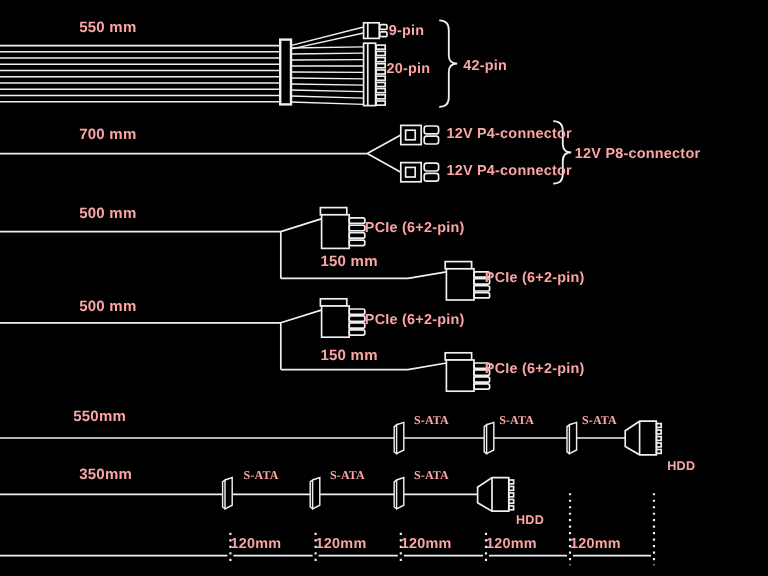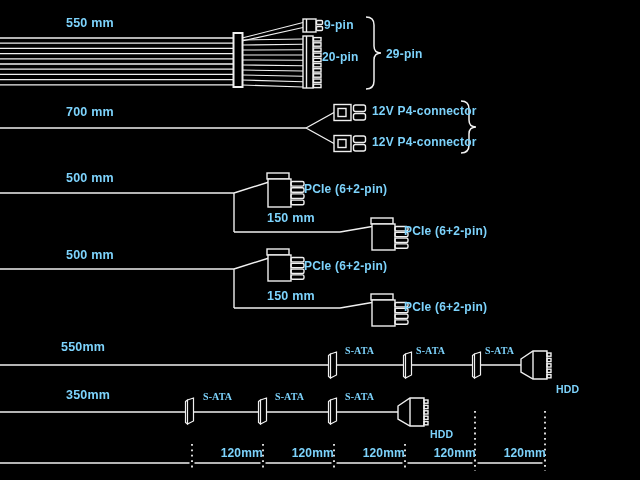--- a/index.html
+++ b/index.html
@@ -2,27 +2,27 @@
 <html><head>
 <meta charset="utf-8">
 <style>
   html,body{margin:0;padding:0;background:#000;}
   #stage{
     position:relative;width:640px;height:480px;background:#000;overflow:hidden;
     font-family:"Liberation Sans",sans-serif;
   }
   #art{position:absolute;left:0;top:0;}
   .lbl{
-    position:absolute;color:#7dd3fc;font-weight:bold;font-size:12px;
+    position:absolute;color:#fca5a5;font-weight:bold;font-size:12px;
     letter-spacing:.2px;white-space:nowrap;line-height:1;
   }
   .len{font-size:12.5px;}
   .sata{font-size:10px;letter-spacing:.1px;font-family:Liberation Serif, serif;}
   .hdd{font-size:10.5px;margin-top:24px;}
-  .seg{width:71px;text-align:right;font-size:12px;}
+  .seg{width:71px;text-align:left;font-size:12px;}
 </style>
 </head>
 <body>
 
 <div id="stage">
 
   <svg id="art" width="640" height="480" viewBox="0 0 640 480" fill="none" stroke="#f0f0f0" stroke-width="1.4">
 
     <g stroke-width="1.3">
       <path d="M0,38 H234 M0,43.2 H234 M0,48.4 H234 M0,53.6 H234 M0,58.8 H234 M0,64 H234 M0,69.2 H234 M0,74.4 H234 M0,79.6 H234 M0,84.8 H234"></path>
@@ -148,25 +148,26 @@
     </g>
     <g stroke-width="1.8" stroke-dasharray="1.8,3.6">
       <path d="M192,444 V471 M263,444 V471 M334,444 V471 M405,444 V471"></path>
       <path d="M475,411 V471 M545,411 V471"></path>
     </g>
   </svg>
 
   <div class="lbl len" style="left:66px;top:17px">550 mm</div>
   <div class="lbl" style="left:324px;top:19px">9-pin</div>
   <div class="lbl" style="left:322px;top:51px">20-pin</div>
-  <div class="lbl" style="left:386px;top:48px">29-pin</div>
+  <div class="lbl" style="left:386px;top:48px">42-pin</div>
 
   <div class="lbl len" style="left:66px;top:106px">700 mm</div>
   <div class="lbl" style="left:372px;top:105px">12V P4-connector</div>
   <div class="lbl" style="left:372px;top:136px">12V P4-connector</div>
+  <div class="lbl" style="left:479px;top:122px">12V P8-connector</div>
 
   <div class="lbl len" style="left:66px;top:172px">500 mm</div>
   <div class="lbl" style="left:304px;top:183px">PCIe (6+2-pin)</div>
   <div class="lbl len" style="left:267px;top:212px">150 mm</div>
   <div class="lbl" style="left:404px;top:225px">PCIe (6+2-pin)</div>
 
   <div class="lbl len" style="left:66px;top:249px">500 mm</div>
   <div class="lbl" style="left:304px;top:260px">PCIe (6+2-pin)</div>
   <div class="lbl len" style="left:267px;top:290px">150 mm</div>
   <div class="lbl" style="left:404px;top:301px">PCIe (6+2-pin)</div>

